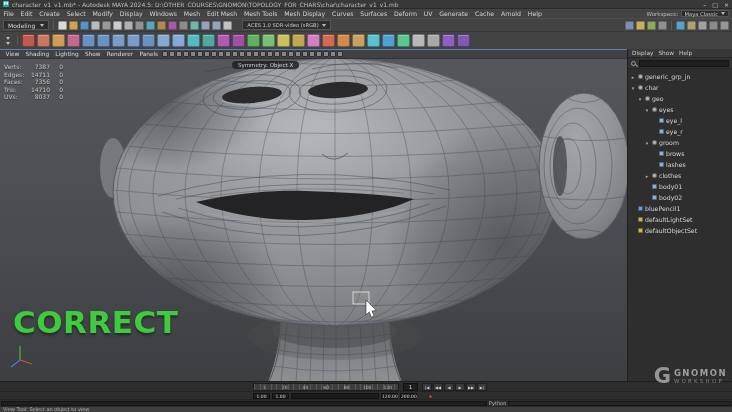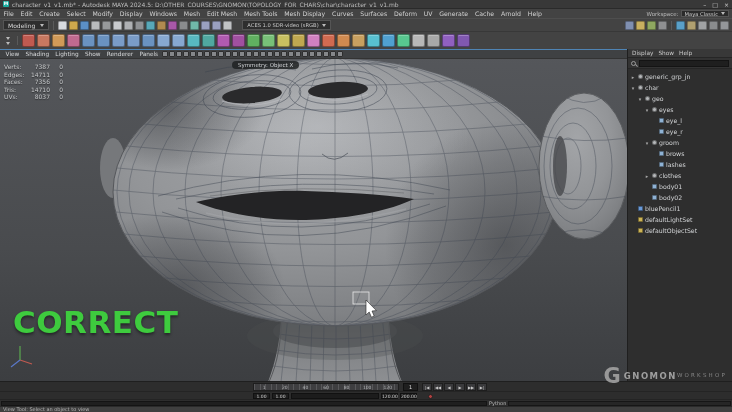--- a/index.html
+++ b/index.html
@@ -75,21 +75,21 @@
   .autokey { position:absolute; left:428px; top:2px; width:5px; height:5px; border-radius:50%; background:#b04040; border:1px solid #222; }
   .cmdline { height:7px; background:#2d2d2d; border-top:1px solid #242424; display:flex; align-items:center; gap:2px; padding:0 1px; }
   .cmd-input { width:486px; height:5px; background:#1f1f1f; border:1px solid #141414; color:#ddd; font-size:4.5px; font-family:inherit; padding:0 2px; }
   .cmd-lang { font-size:5px; color:#bcbcbc; flex:0 0 auto; }
   .cmd-output { flex:1; height:5px; background:#262626; border:1px solid #161616; }
   .helpline { height:6px; background:#3f3f3f; border-top:1px solid #2a2a2a; font-size:5px; color:#b5b5b5; line-height:5px; padding-left:3px; }
 
   
   .watermark { position:absolute; right:5px; top:366px; z-index:60; display:flex; align-items:center; gap:3px; opacity:.9; }
   .wm-g { font-size:21px; font-weight:bold; color:#a2a2a2; line-height:21px; }
-  .wm-col { display:flex; }
+  .wm-col { display:flex; flex-direction:column; }
   .wm-1 { font-size:8.5px; font-weight:bold; letter-spacing:1.5px; color:#ababab; line-height:9px; }
   .wm-2 { font-size:5.5px; letter-spacing:2.2px; color:#909090; line-height:6px; }
 </style>
 </head>
 <body>
 
 <div class="titlebar">
   <span class="appicon">M</span>
   <span class="title-text">character_v1_v1.mb* - Autodesk MAYA 2024.5: D:\OTHER_COURSES\GNOMON\TOPOLOGY_FOR_CHARS\char\character_v1_v1.mb</span>
   <span class="winbtns">

